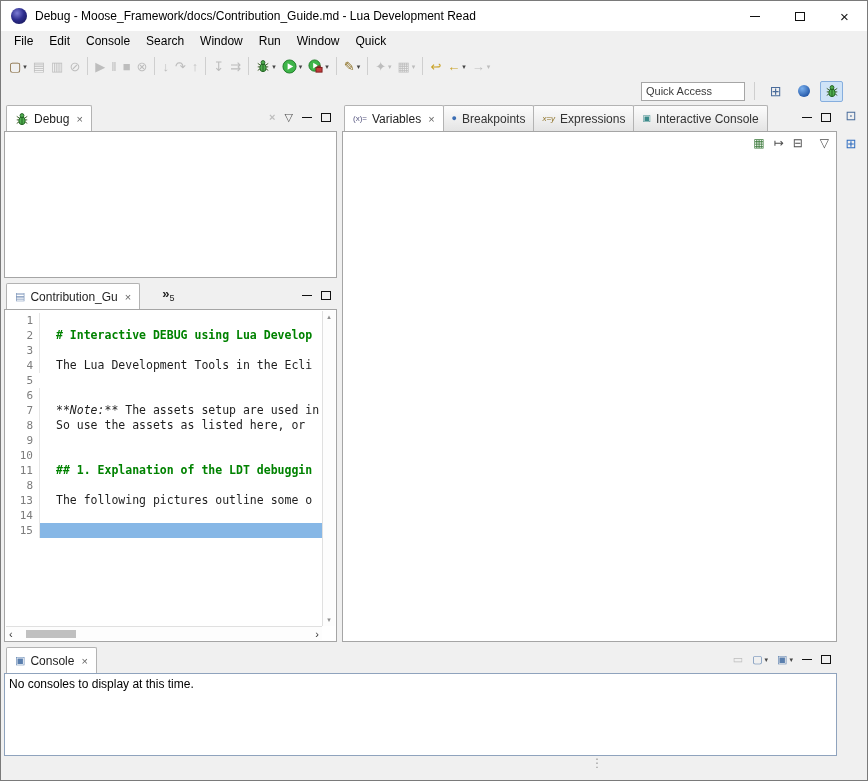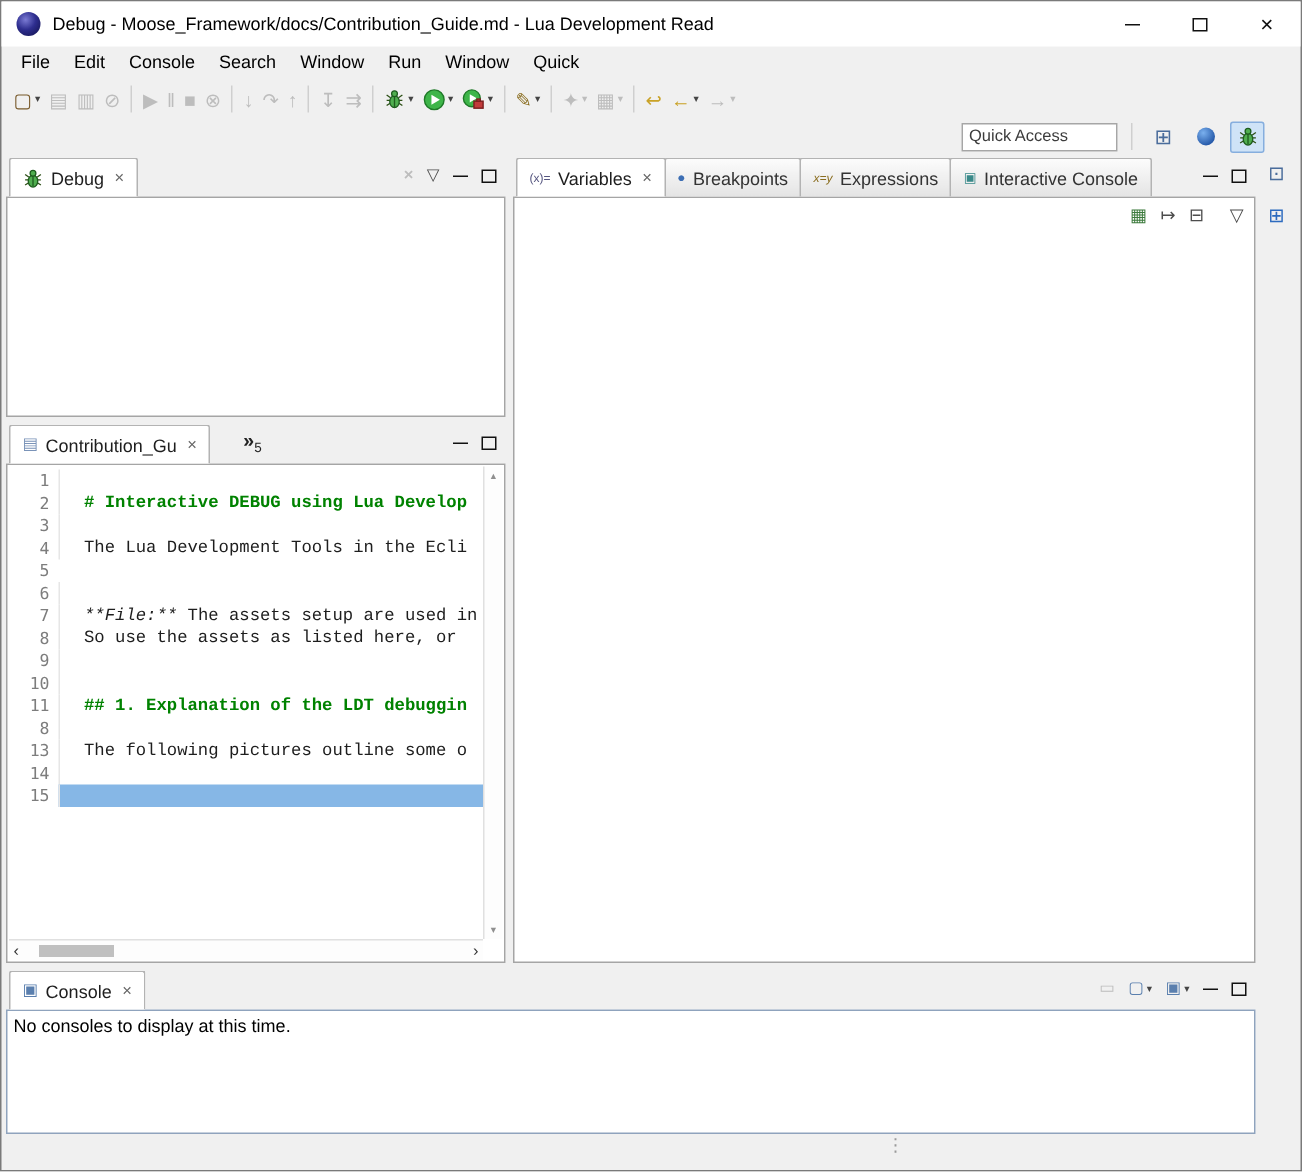--- a/index.html
+++ b/index.html
@@ -54,21 +54,21 @@
   #right-panel{left:341px;top:103px;width:495px;height:538px;}
   #console-panel{left:3px;top:645px;width:833px;height:110px;}
 
   
   .tab-overflow{margin-left:22px;display:flex;align-items:flex-start;height:26px;padding-top:3px;color:#222;font-size:13px;font-weight:bold;}
   .ovf-n{font-size:9px;margin-top:7px;font-weight:normal;}
   .code-wrap{position:absolute;inset:1px 14px 15px 1px;overflow:hidden;padding-top:2px;
     font-family:"DejaVu Sans Mono",monospace;font-size:11.5px;line-height:15px;}
   .row{display:flex;height:15px;}
   .gutter{width:33px;flex:none;text-align:right;padding-right:6px;color:#7d7d7d;font-size:11px;}
-  .text{flex:1;border-left:1px solid #e6e6e6;padding-left:16px;white-space:pre;overflow:hidden;font-family:Liberation Mono, monospace;}
+  .text{flex:1;border-left:1px solid #e6e6e6;padding-left:16px;white-space:pre;overflow:hidden;}
   .row.current .text{background:var(--selection);}
   .seg.heading{color:var(--heading-green);font-weight:bold;}
   .seg.em{font-style:italic;}
   .vscroll{position:absolute;top:1px;right:1px;bottom:15px;width:13px;border-left:1px solid #e0e0e0;display:flex;
     flex-direction:column;justify-content:space-between;align-items:center;padding:2px 0;color:#8f8f8f;font-size:7px;background:#fdfdfd;}
   .hscroll{position:absolute;left:1px;right:14px;bottom:1px;height:14px;border-top:1px solid #e0e0e0;display:flex;
     align-items:center;justify-content:space-between;padding:0 3px;color:#333;font-size:11px;background:#fdfdfd;}
   .hthumb{position:absolute;left:20px;top:3px;width:50px;height:8px;background:#c0c0c0;}
 
   
@@ -336,21 +336,21 @@
           </div>
           <div class="row">
             <span class="gutter">5</span>
           </div>
           <div class="row">
             <span class="gutter">6</span>
             <span class="text"></span>
           </div>
           <div class="row">
             <span class="gutter">7</span>
-            <span class="text"><span class="seg em">**File:**</span><span class="seg "> The assets setup are used in</span></span>
+            <span class="text"><span class="seg em">**Note:**</span><span class="seg "> The assets setup are used in</span></span>
           </div>
           <div class="row">
             <span class="gutter">8</span>
             <span class="text"><span class="seg ">So use the assets as listed here, or </span></span>
           </div>
           <div class="row">
             <span class="gutter">9</span>
             <span class="text"></span>
           </div>
           <div class="row">

